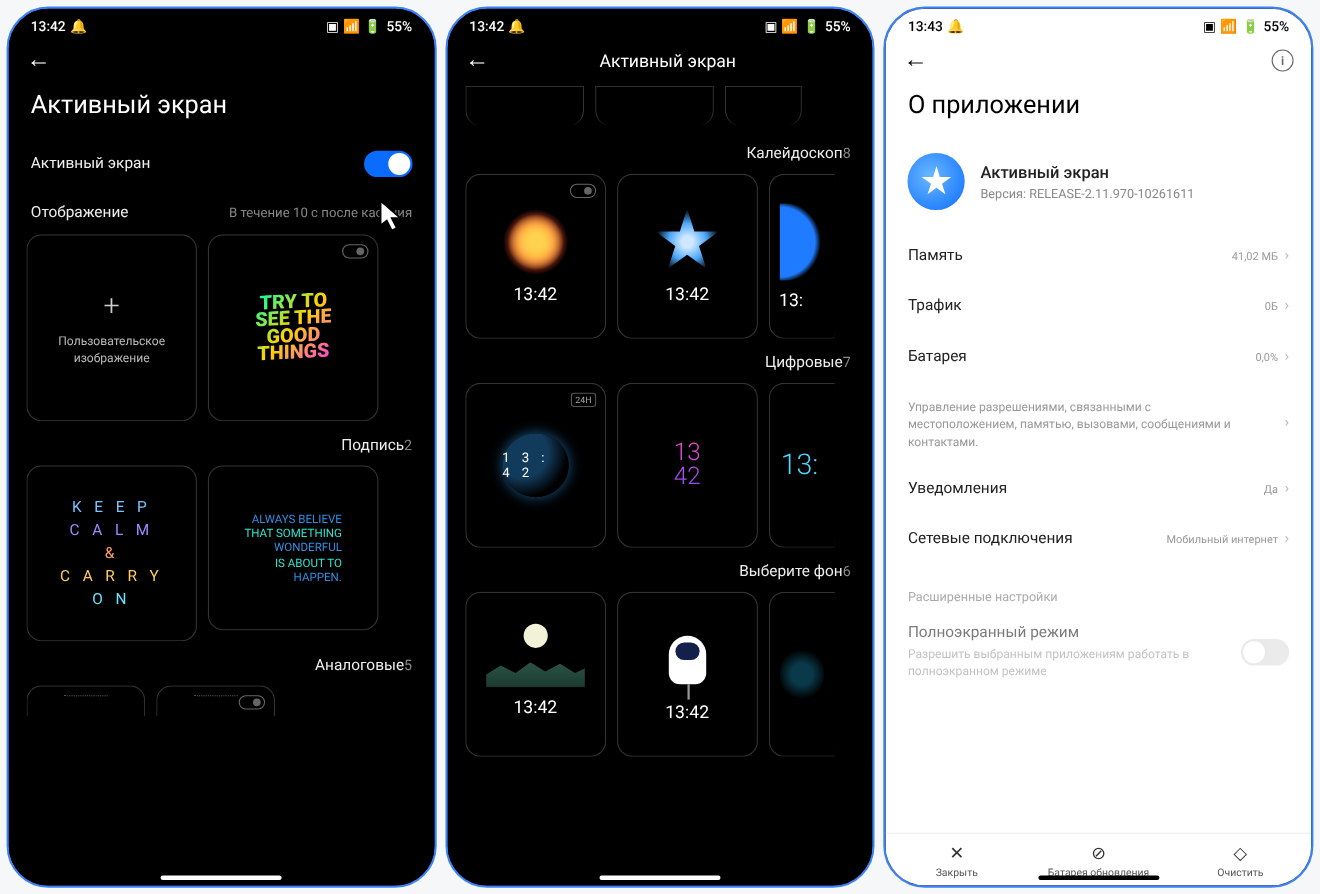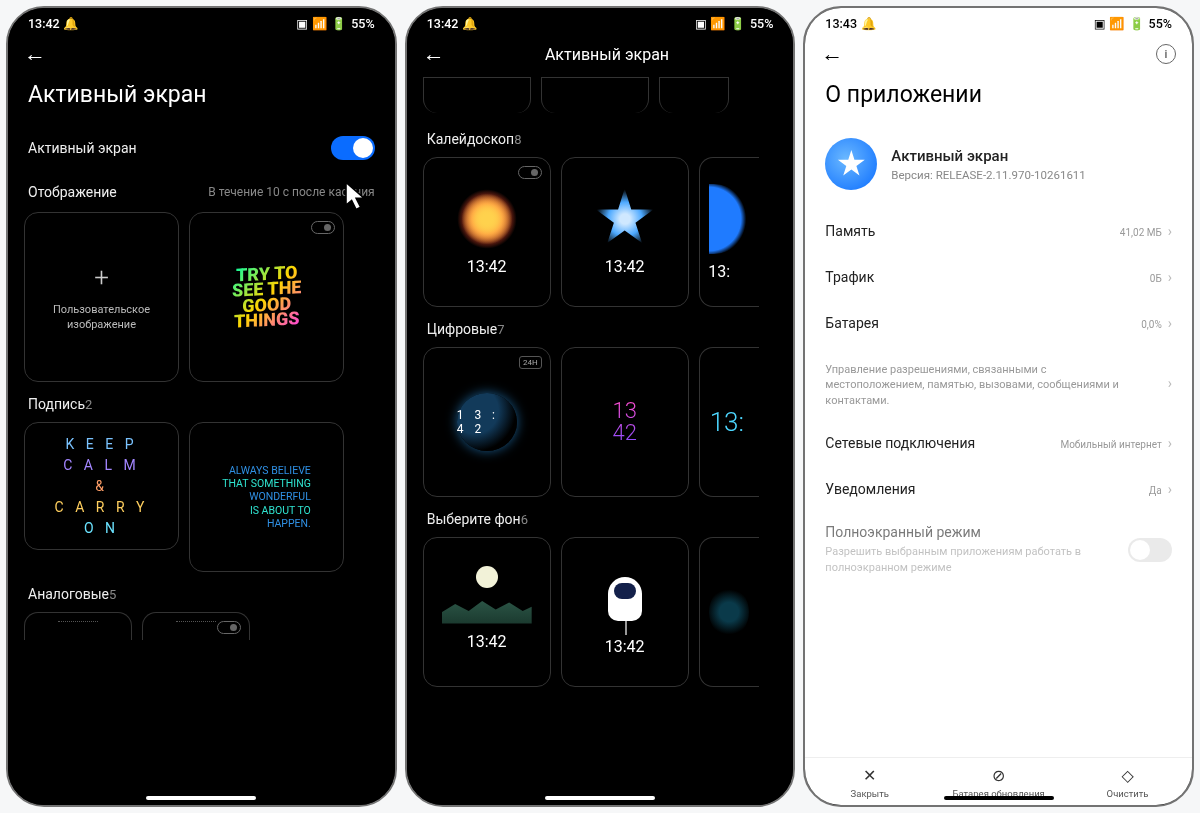--- a/index.html
+++ b/index.html
@@ -1,38 +1,38 @@
 <!DOCTYPE html>
 <html><head>
 <meta charset="utf-8">
 <style>
   *{box-sizing:border-box;margin:0;padding:0;font-family:-apple-system,BlinkMacSystemFont,"Segoe UI",Roboto,sans-serif;-webkit-font-smoothing:antialiased}
   body{background:#f6f7f8;width:1200px;height:813px;display:flex;gap:8px;padding:6px}
-  .phone{flex:1;background:#000;border-radius:38px;overflow:hidden;position:relative;display:flex;flex-direction:column;border:2px solid #737373}
+  .phone{flex:1;background:#000;border-radius:38px;overflow:hidden;position:relative;display:flex;flex-direction:column;border:2px solid #3b82f6}
   .phone.light .screen{background:#fff;color:#000}
   .screen{background:#000;color:#fff;flex:1;display:flex;flex-direction:column;overflow:hidden;position:relative}
   .status-bar{display:flex;justify-content:space-between;align-items:center;padding:8px 20px 4px;font-size:12.5px;font-weight:500}
   .status-left{display:flex;gap:4px;align-items:center}
   .status-right{display:flex;gap:4px;align-items:center}
   .header-row{display:flex;align-items:center;padding:8px 16px 12px;gap:14px}
   .back-arrow{font-size:22px;line-height:1;cursor:pointer}
   .header-title{font-size:16px;flex:1;text-align:center;margin-right:22px}
   .info-circle{width:20px;height:20px;border:1.5px solid #666;border-radius:50%;display:flex;align-items:center;justify-content:center;font-size:11px;color:#666;font-weight:600}
   .page-title{font-size:23px;font-weight:400;padding:4px 20px 16px}
   .content{flex:1;overflow:hidden;padding:0 16px}
   .setting-row{display:flex;justify-content:space-between;align-items:center;padding:12px 4px;font-size:14px}
   .setting-label{color:#eee}
   .setting-value{color:#888;font-size:12px;text-align:right;max-width:200px}
   .toggle{width:44px;height:24px;background:#0a6cff;border-radius:14px;position:relative;cursor:pointer}
   .toggle-knob{width:20px;height:20px;background:#fff;border-radius:50%;position:absolute;top:2px;right:2px}
   .toggle.off{background:#ddd}
   .toggle.off .toggle-knob{left:2px;right:auto}
   .pointer{position:absolute;top:170px;right:22px;width:36px;height:36px;z-index:10;pointer-events:none}
   .pointer svg{width:100%;height:100%;filter:drop-shadow(0 1px 2px rgba(0,0,0,.5))}
-  .section-head{display:flex;justify-content:flex-start;align-items:center;padding:14px 4px 10px;font-size:14px;color:#eee}
+  .section-head{display:flex;justify-content:flex-end;align-items:center;padding:14px 4px 10px;font-size:14px;color:#eee}
   .section-count{color:#888;font-size:13px}
   .card-row{display:flex;gap:10px;overflow:hidden}
   .theme-card{flex:0 0 auto;width:160px;height:170px;border:1px solid #333;border-radius:14px;display:flex;flex-direction:column;align-items:center;justify-content:center;cursor:pointer;position:relative;overflow:hidden;background:#000}
   .theme-card.small{width:108px;height:130px}
   .theme-card.wide{width:155px}
   .plus{font-size:26px;color:#ccc;font-weight:300;margin-bottom:10px}
   .card-caption{font-size:11px;color:#bbb;text-align:center;line-height:1.4;padding:0 6px}
   .card-time{font-size:16px;color:#fff;margin-top:8px}
   .card-badge{position:absolute;top:8px;right:8px;width:24px;height:13px;border:1px solid #666;border-radius:7px;display:flex;align-items:center;justify-content:center}
   .card-badge.sel::before{content:"";width:7px;height:7px;border-radius:50%;background:#666;margin-left:9px}
@@ -124,21 +124,21 @@
       <div class="theme-card wide">
         <div class="card-badge sel"></div>
         <div class="art-text1">TRY TO<br>SEE THE<br>GOOD<br>THINGS</div>
       </div>
     </div>
     <div class="section-head">
       <span>Подпись</span>
       <span class="section-count">2</span>
     </div>
     <div class="card-row">
-      <div class="theme-card wide" style="height:128px">
+      <div class="theme-card wide" style="height:160px">
         <div class="art-keep">
           <div class="k1">K E E P</div>
               <div class="k2">C A L M</div>
               <div class="k3">&amp;</div>
               <div class="k4">C A R R Y</div>
               <div class="k5">O N</div>
         </div>
       </div>
       <div class="theme-card wide" style="height:150px;justify-content:center">
         <div class="art-believe"><span class="b2">ALWAYS BELIEVE</span><br>THAT SOMETHING<br><span class="b2">WONDERFUL</span><br>IS ABOUT TO<br><span class="b2">HAPPEN.</span></div>
@@ -297,27 +297,28 @@
     <span>Батарея</span>
     <span><span class="val">0,0%</span><span class="chev">›</span></span>
   </div>
   <div class="l-row-multi flex">
     <div>
       <div class="desc">Управление разрешениями, связанными с местоположением, памятью, вызовами, сообщениями и контактами.</div>
     </div>
     <span class="chev">›</span>
   </div>
   <div class="l-row">
+    <span>Уведомления</span>
+    <span><span class="val">Да</span><span class="chev">›</span></span>
+  </div>
+  <div class="l-row">
     <span>Сетевые подключения</span>
     <span><span class="val">Мобильный интернет</span><span class="chev">›</span></span>
   </div>
-  <div class="l-row">
-    <span>Уведомления</span>
-    <span><span class="val">Да</span><span class="chev">›</span></span>
-  </div>
+  <div class="l-group-title">Расширенные настройки</div>
   <div class="l-row-multi flex" style="opacity:.6">
     <div>
       <div class="lbl">Полноэкранный режим</div>
       <div class="desc">Разрешить выбранным приложениям работать в полноэкранном режиме</div>
     </div>
     <div class="toggle off" style="flex:0 0 44px">
           <div class="toggle-knob"></div>
         </div>
   </div>
   <div style="flex:1"></div>

